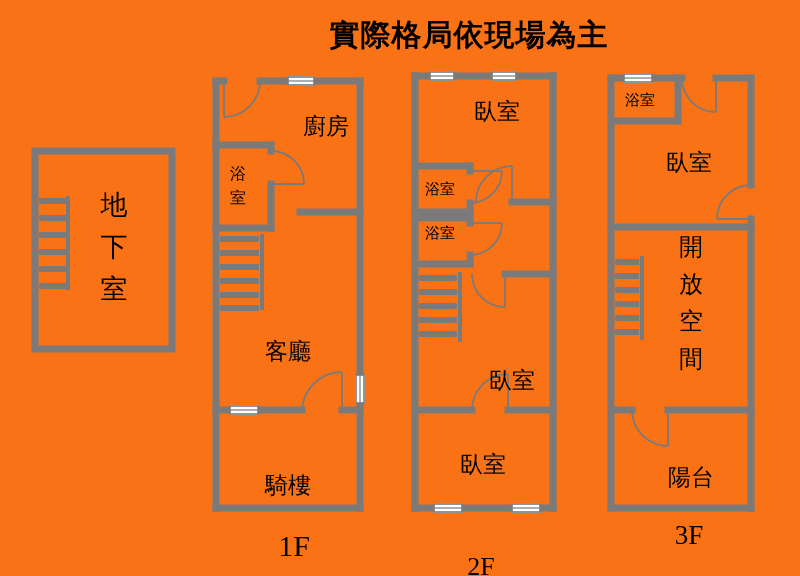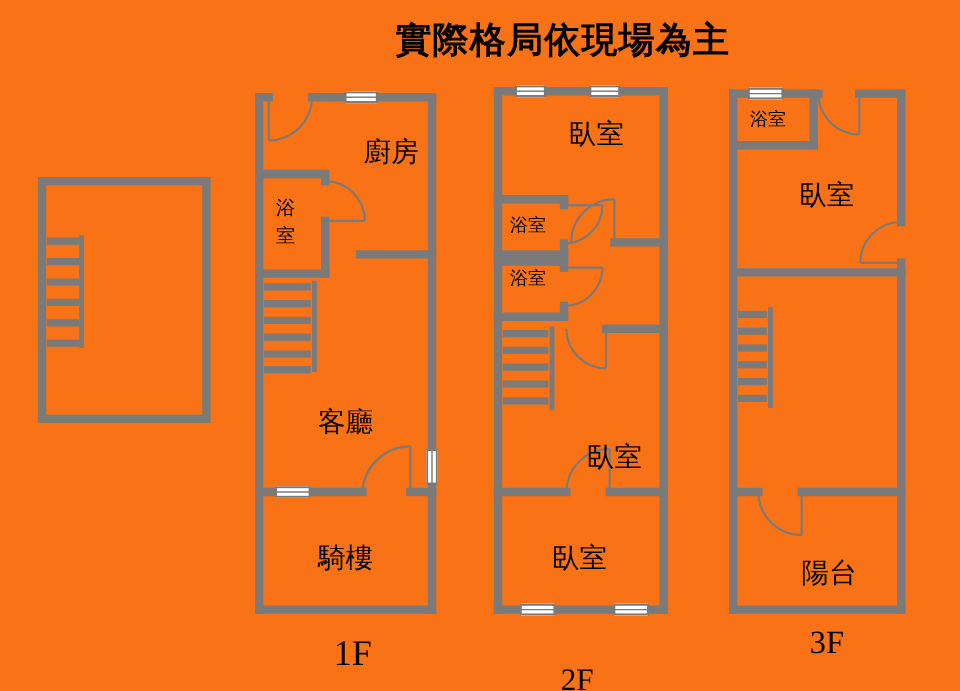--- a/index.html
+++ b/index.html
@@ -229,32 +229,34 @@
       <g>
         <rect class="wm" x="624" y="73" width="28" height="10"></rect>
         <rect class="wf" x="624" y="74" width="28" height="8"></rect>
         <line class="wc" x1="624" y1="78" x2="652" y2="78"></line>
       </g>
     </g>
   </svg>
 
   <div class="lbl title" style="left:469px; top:34px; font-size:30px;">實際格局依現場為主</div>
 
+  <div class="vlbl" style="left:114px; top:248px; font-size:27px;">地下室</div>
 
   <div class="lbl" style="left:326px; top:127px; font-size:23px;text-align:right;">廚房</div>
   <div class="vlbl" style="left:238px; top:186px; font-size:16px; line-height:1.5;">浴室</div>
   <div class="lbl" style="left:288px; top:352px; font-size:23px;">客廳</div>
-  <div class="lbl" style="left:288px; top:465px; font-size:23px;">騎樓</div>
+  <div class="lbl" style="left:288px; top:486px; font-size:23px;">騎樓</div>
   <div class="lbl" style="left:294px; top:545px; font-size:30px;">1F</div>
 
   <div class="lbl" style="left:497px; top:112px; font-size:23px;">臥室</div>
   <div class="lbl" style="left:440px; top:189px; font-size:15px;">浴室</div>
   <div class="lbl" style="left:440px; top:233px; font-size:15px;">浴室</div>
   <div class="lbl" style="left:512px; top:381px; font-size:23px;">臥室</div>
   <div class="lbl" style="left:483px; top:465px; font-size:23px;">臥室</div>
   <div class="lbl" style="left:481px; top:522px; font-size:26px;margin-top:45px;">2F</div>
 
   <div class="lbl" style="left:640px; top:100px; font-size:15px;">浴室</div>
   <div class="lbl" style="left:689px; top:163px; font-size:23px;">臥室</div>
+  <div class="vlbl" style="left:691px; top:303px; font-size:24px;">開放空間</div>
   <div class="lbl" style="left:691px; top:478px; font-size:23px;">陽台</div>
   <div class="lbl" style="left:689px; top:536px; font-size:27px;">3F</div>
 
 </div>
 
 </body></html>

